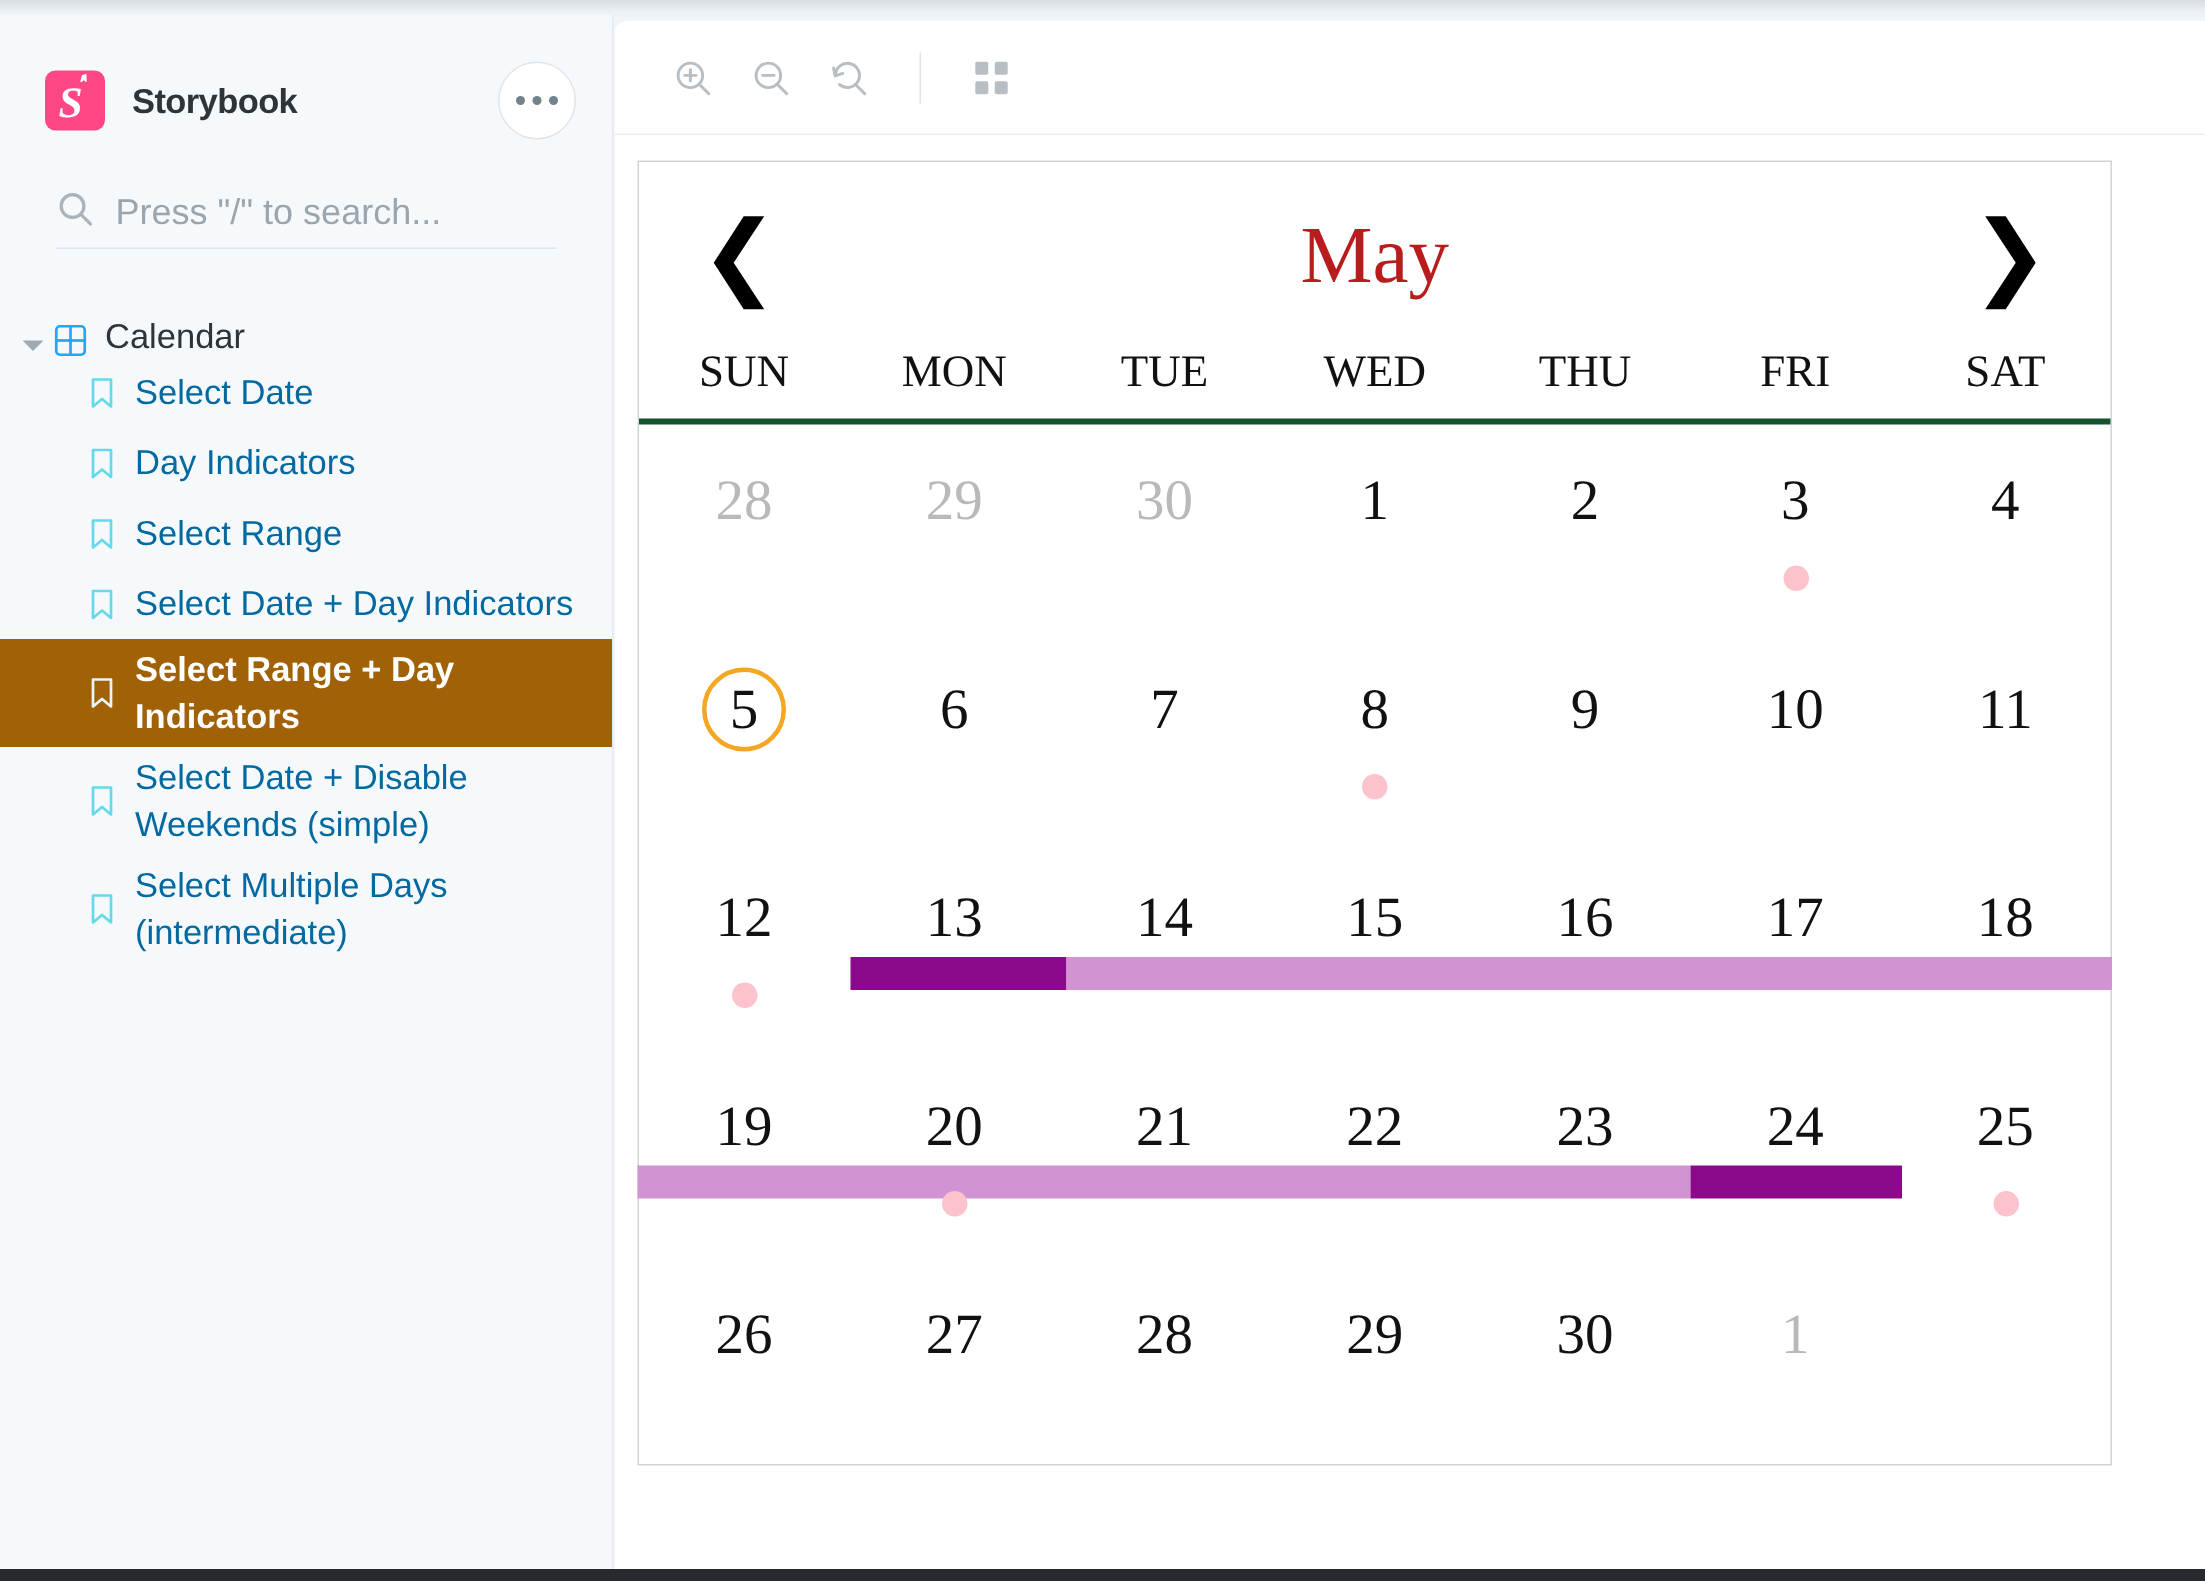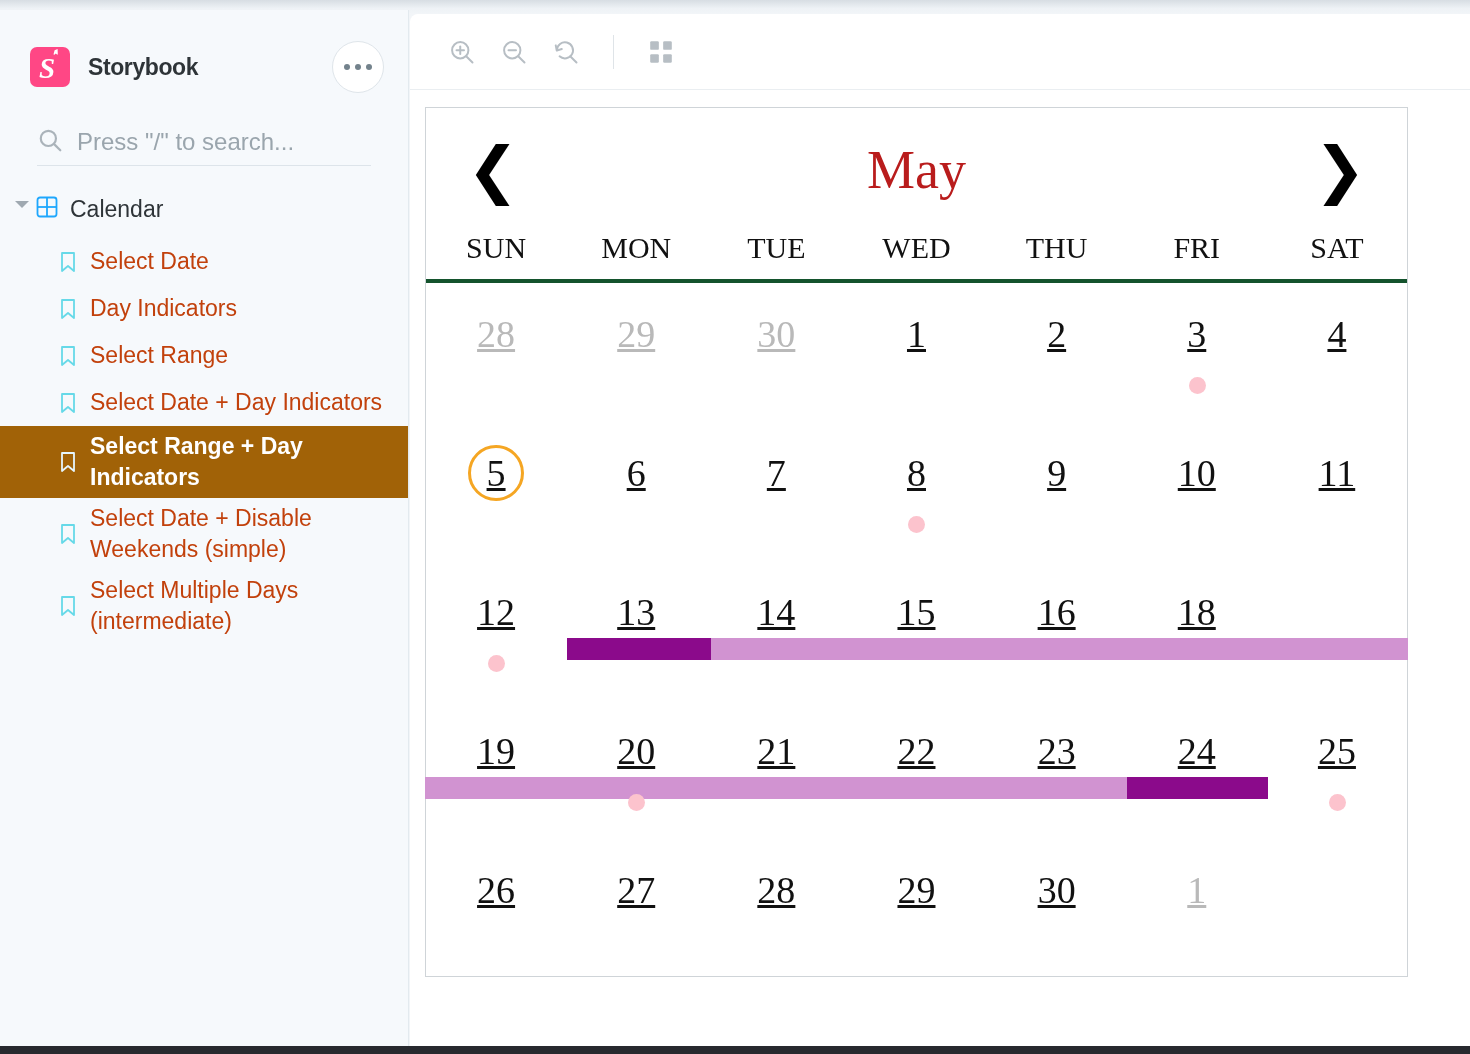--- a/index.html
+++ b/index.html
@@ -105,21 +105,21 @@
     color: #5c6870;
     width: 100%;
   }
   .sb-search-input::placeholder { color: #9aa5ad; }
 
   
   .tree { margin-top: 30px; }
 
   .tree-root {
     display: flex;
-    align-items: flex-start;
+    align-items: flex-end;
     padding: 0 0 0 14px;
     height: 42px;
     cursor: pointer;
   }
   .caret {
     width: 16px; height: 16px;
     margin-right: 6px;
     display: flex; align-items: center; justify-content: center;
   }
   .caret b {
@@ -138,21 +138,21 @@
   .tree-item {
     display: flex;
     align-items: center;
     padding-left: 58px;
     min-height: 47px;
     cursor: pointer;
   }
   .tree-item .bm { flex: 0 0 auto; margin-right: 12px; display: flex; }
   .tree-item-label {
     font-size: 23px;
-    color: #c2410c;
+    color: #0369a1;
     line-height: 31px;
     padding: 5px 10px 5px 0;
   }
   .tree-item.selected {
     background: #a16207;
   }
   .tree-item.selected .tree-item-label {
     color: #ffffff;
     font-weight: 700;
   }
@@ -253,21 +253,20 @@
     flex-direction: column;
     align-items: center;
     padding-top: 28px;
   }
   .day-num {
     font-size: 38px;
     color: #111111;
     line-height: 46px;
     position: relative;
     z-index: 3;
-    text-decoration: underline;
   }
   .cal-day.muted .day-num { color: #b9b9b9; }
   .cal-day.today .day-num {
     width: 56px; height: 56px;
     border-radius: 50%;
     border: 3px solid #f5a623;
     display: flex;
     align-items: center;
     justify-content: center;
     line-height: 1;
@@ -546,20 +545,23 @@
             <div class="cal-day">
                 <span class="day-num">14</span>
               </div>
             <div class="cal-day">
                 <span class="day-num">15</span>
               </div>
             <div class="cal-day">
                 <span class="day-num">16</span>
               </div>
             <div class="cal-day">
+                <span class="day-num">17</span>
+              </div>
+            <div class="cal-day">
                 <span class="day-num">18</span>
               </div>
           </div>
 
           <div class="cal-week">
             <div class="range-band light r4-light"></div>
             <div class="range-band dark r4-dark"></div>
             <div class="cal-day">
                 <span class="day-num">19</span>
               </div>

